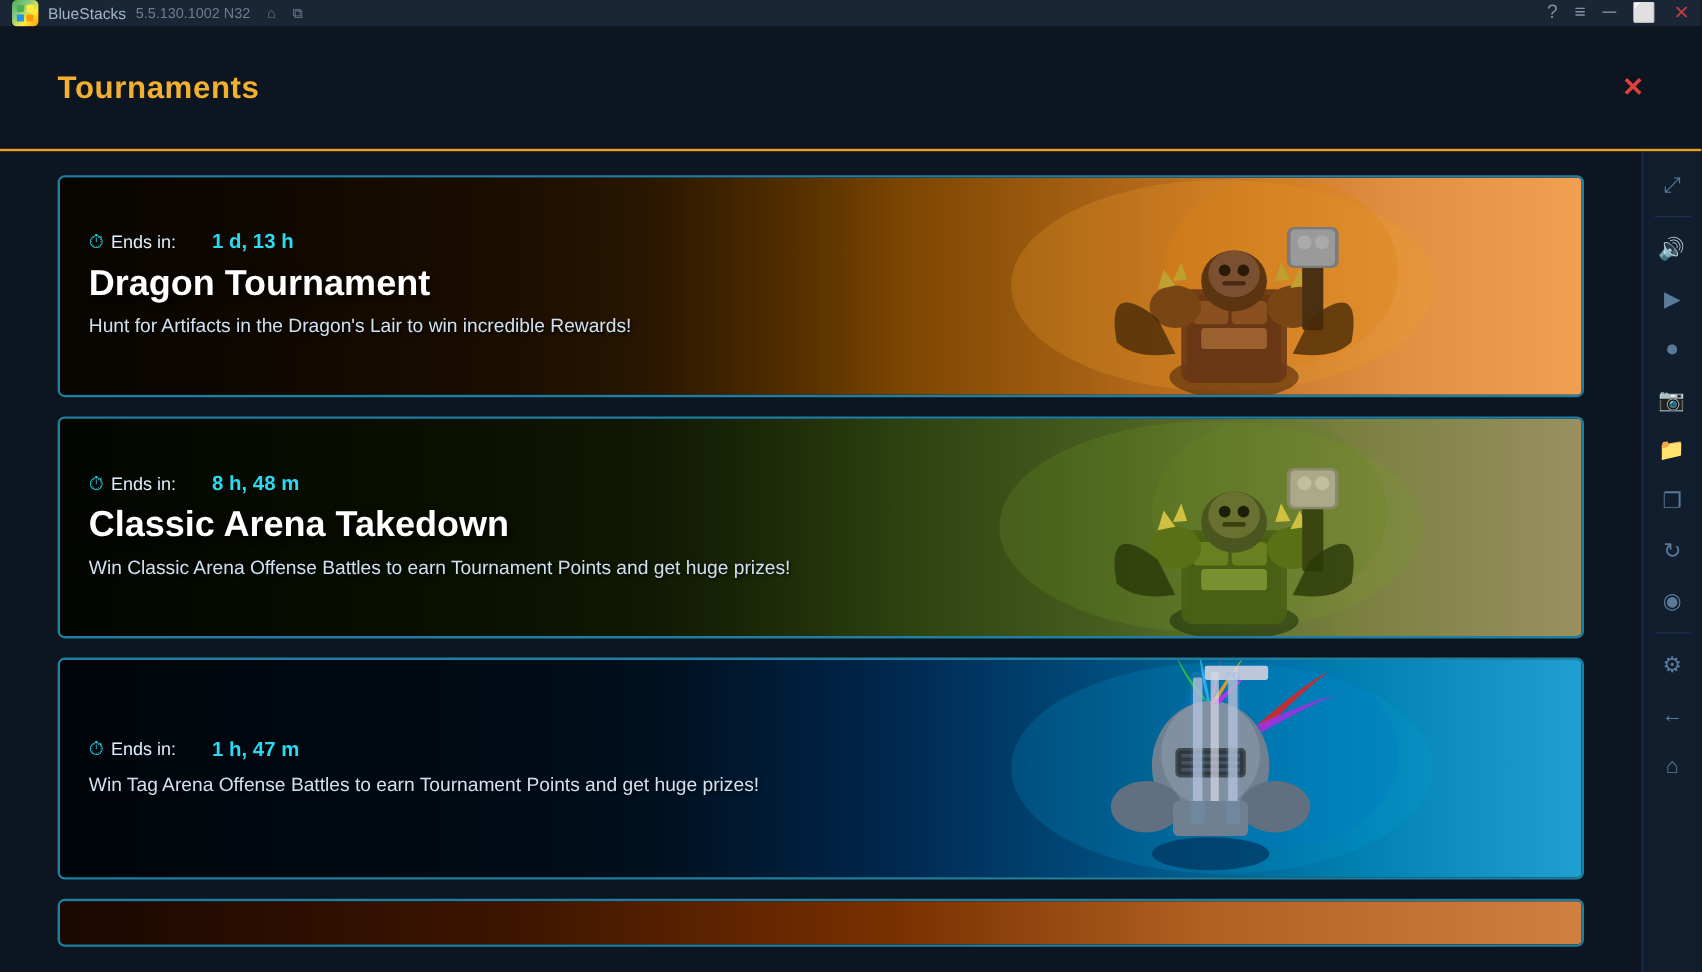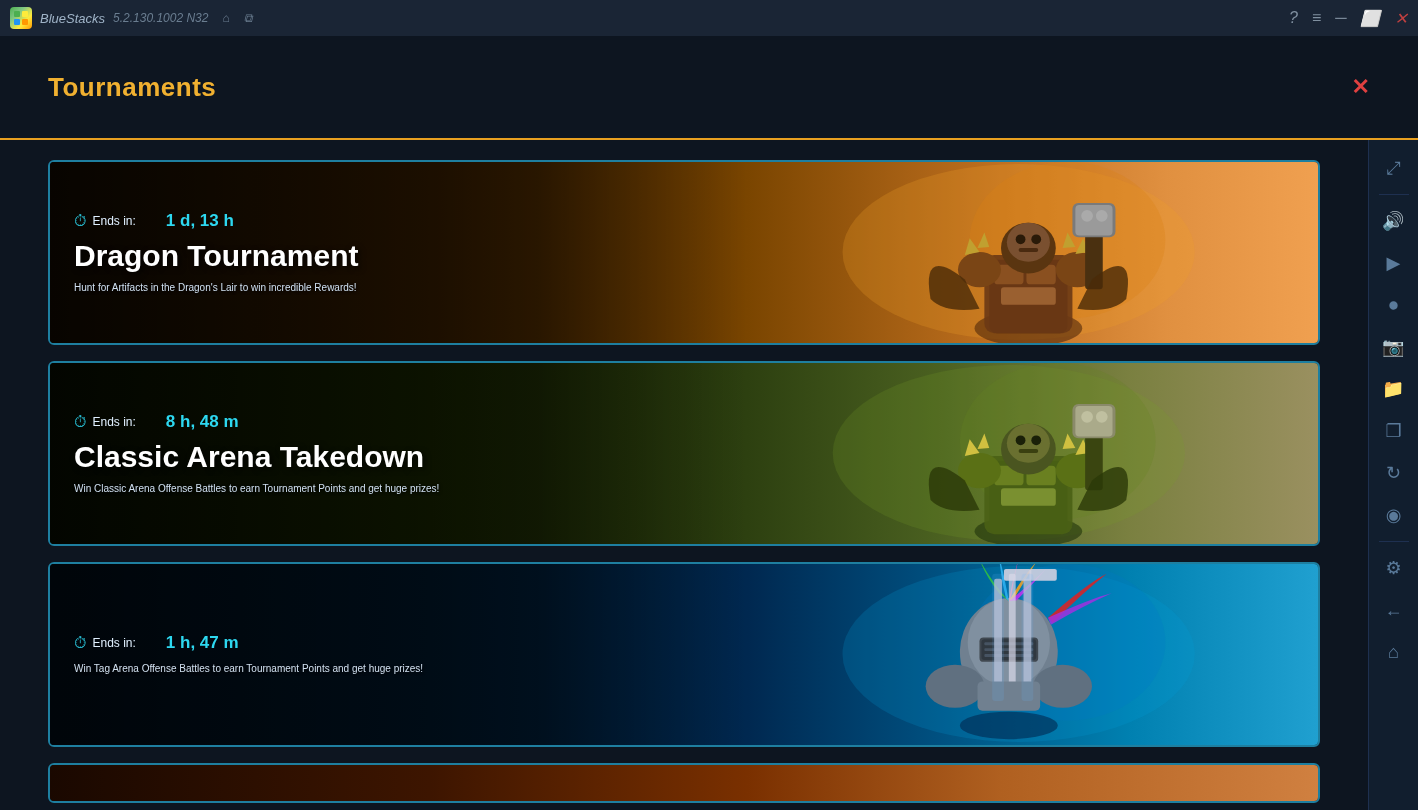--- a/index.html
+++ b/index.html
@@ -9,27 +9,26 @@
       background: #0d1b2e;
       font-family: 'Segoe UI', Arial, sans-serif;
       overflow: hidden;
       display: flex;
       flex-direction: column;
     }
 
     
     .title-bar {
       background: #1a2535;
-      height: 36px;
+      height: 22px;
       display: flex;
       align-items: center;
       padding: 0 10px;
       gap: 8px;
       flex-shrink: 0;
-      font-style: italic;
     }
     .title-bar-logo {
       width: 22px;
       height: 22px;
       background: linear-gradient(135deg, #4caf50, #81c784, #ffeb3b, #ff9800);
       border-radius: 4px;
       display: flex;
       align-items: center;
       justify-content: center;
       font-size: 10px;
@@ -165,38 +164,38 @@
       align-items: center;
       gap: 6px;
       font-size: 15px;
     }
     .timer-icon {
       color: #2dd8f0;
       font-size: 16px;
     }
     .timer-label {
       color: #e0f0ff;
-      font-size: 12px;
+      font-size: 15px;
     }
     .timer-value {
       color: #2dd8f0;
       font-weight: 700;
       font-size: 17px;
       margin-left: 24px;
     }
     .card-title {
       color: #ffffff;
       font-size: 30px;
       font-weight: 800;
       line-height: 1.1;
       text-shadow: 2px 2px 6px rgba(0,0,0,0.8);
     }
     .card-desc {
       color: #d0e0f0;
-      font-size: 10px;
+      font-size: 16px;
       line-height: 1.5;
       text-shadow: 1px 1px 3px rgba(0,0,0,0.9);
     }
 
     
     .right-sidebar {
       width: 50px;
       background: #111e2e;
       display: flex;
       flex-direction: column;
@@ -230,21 +229,21 @@
 <div class="title-bar">
   <div class="title-bar-logo">
     <svg width="18" height="18" viewBox="0 0 18 18">
       <rect x="2" y="2" width="6" height="6" fill="#4caf50" rx="1"></rect>
       <rect x="10" y="2" width="6" height="6" fill="#ffeb3b" rx="1"></rect>
       <rect x="2" y="10" width="6" height="6" fill="#2196f3" rx="1"></rect>
       <rect x="10" y="10" width="6" height="6" fill="#ff9800" rx="1"></rect>
     </svg>
   </div>
   <span class="title-bar-app">BlueStacks</span>
-  <span class="title-bar-version">5.2.130.1002 N32</span>
+  <span class="title-bar-version">5.5.130.1002 N32</span>
   <span style="margin-left:6px; color:#6a7d90; font-size:12px;">⌂</span>
   <span style="margin-left:6px; color:#6a7d90; font-size:12px;">⧉</span>
   <div class="title-bar-spacer"></div>
   <div class="title-bar-controls">
     <span class="title-bar-icon">?</span>
     <span class="title-bar-icon">≡</span>
     <span class="title-bar-icon">─</span>
     <span class="title-bar-icon">⬜</span>
     <span class="close-btn">✕</span>
   </div>

